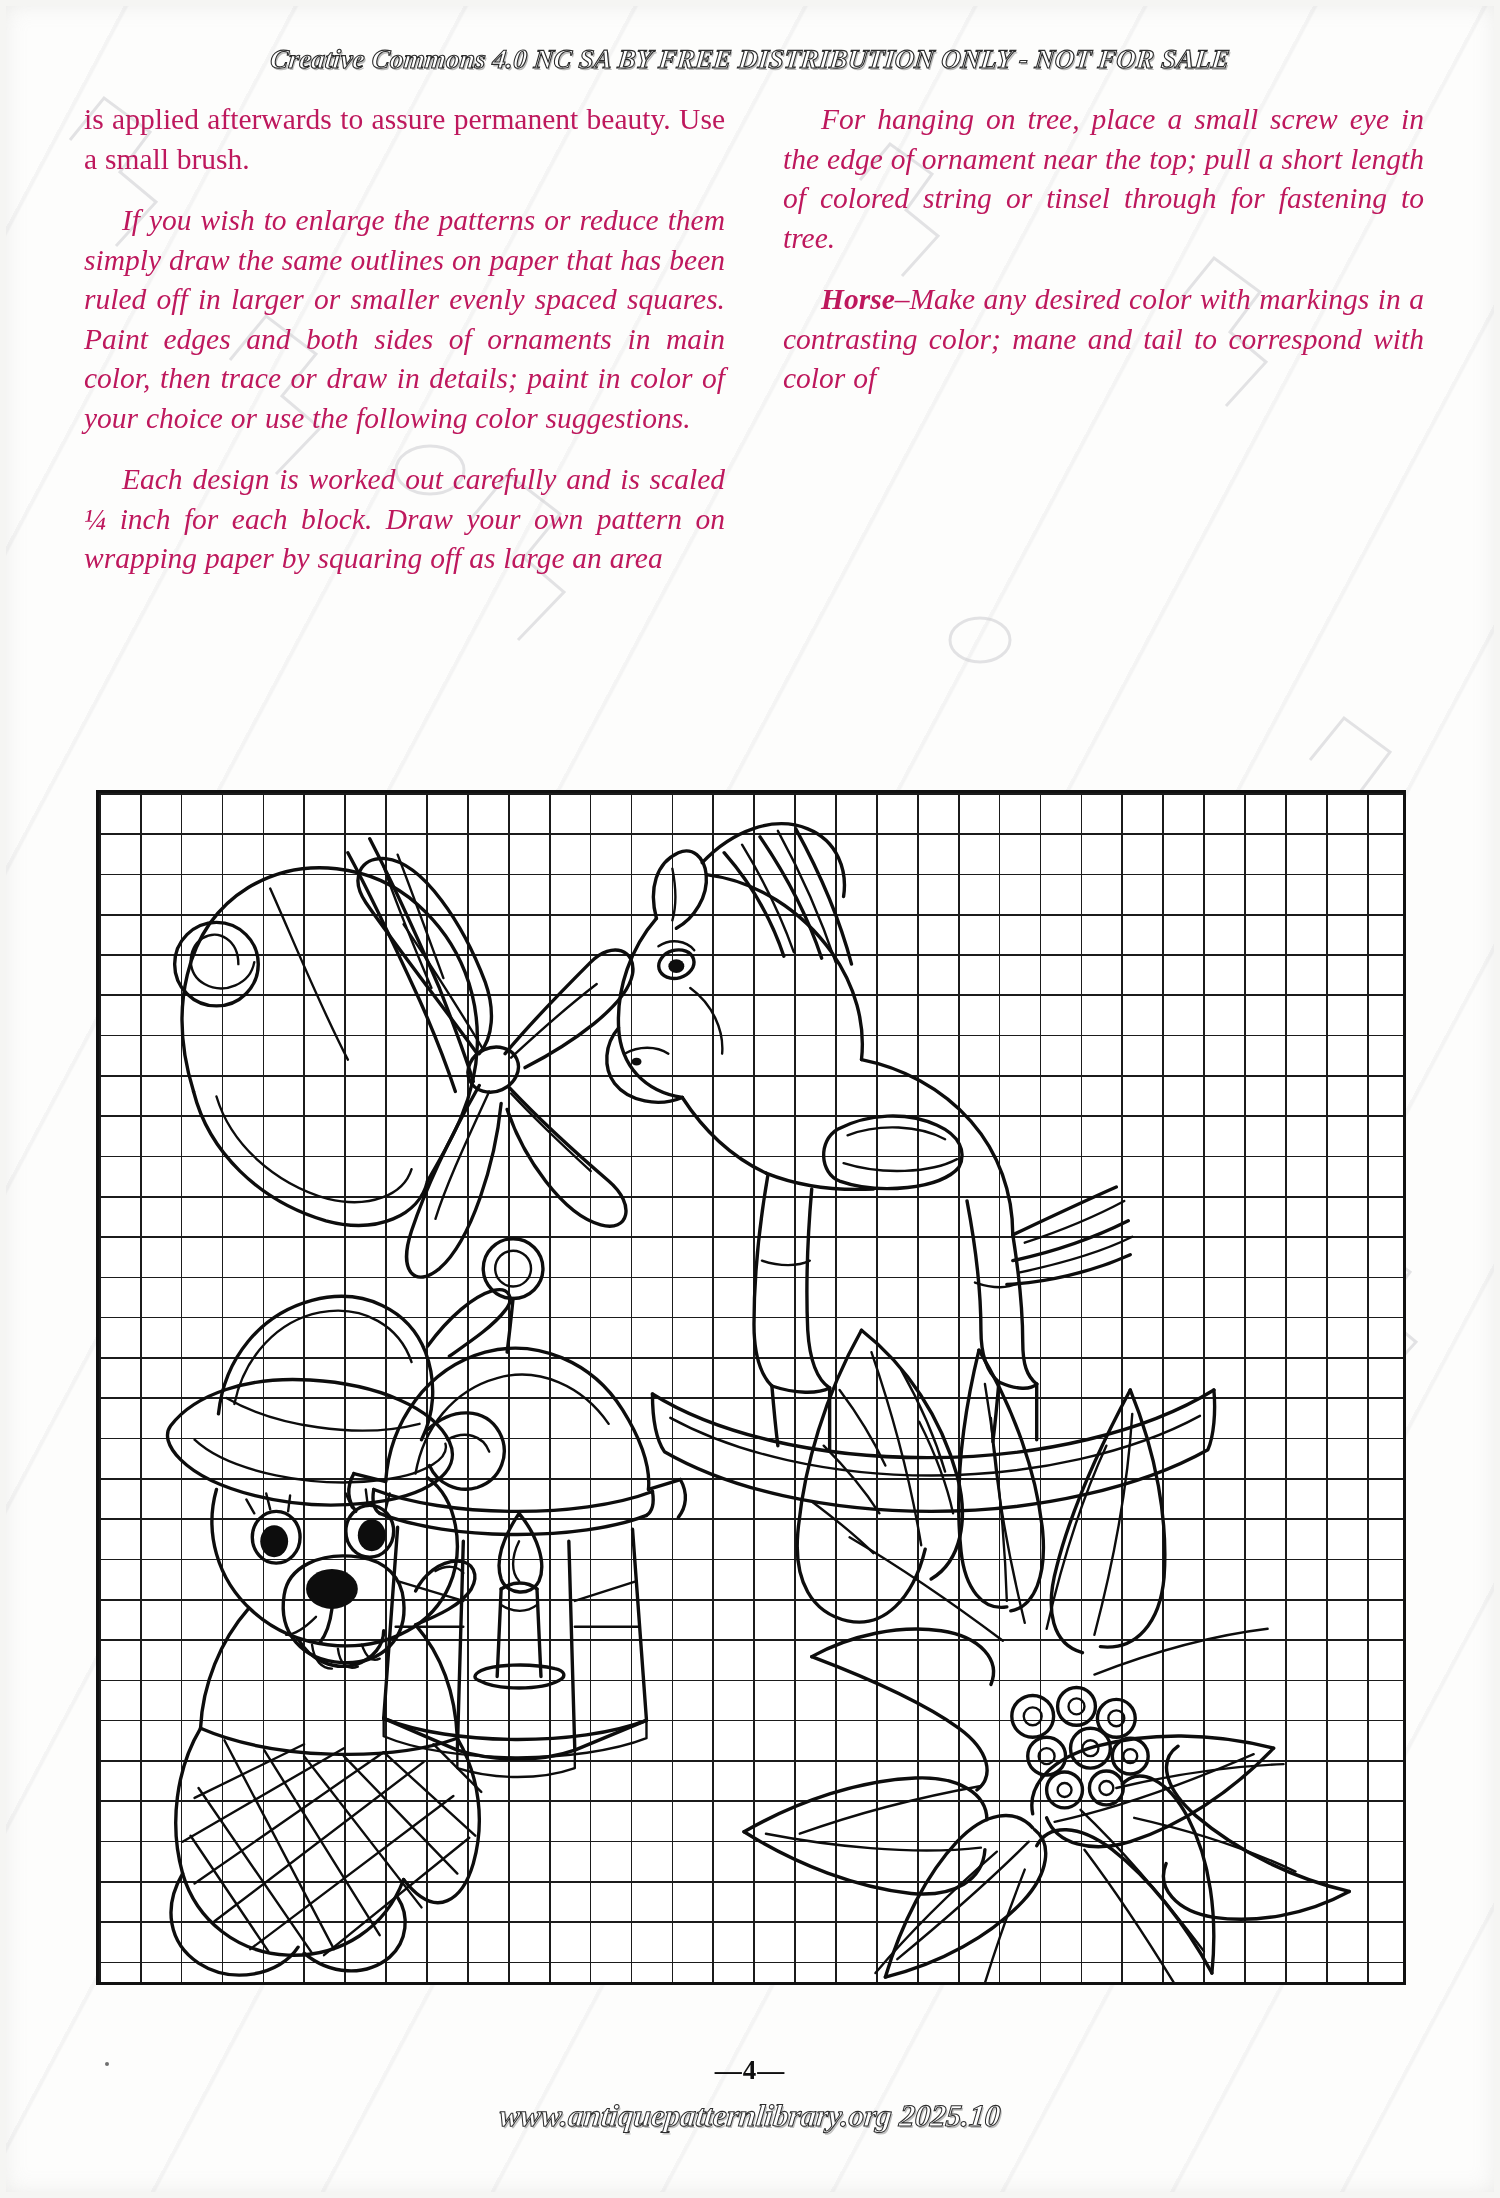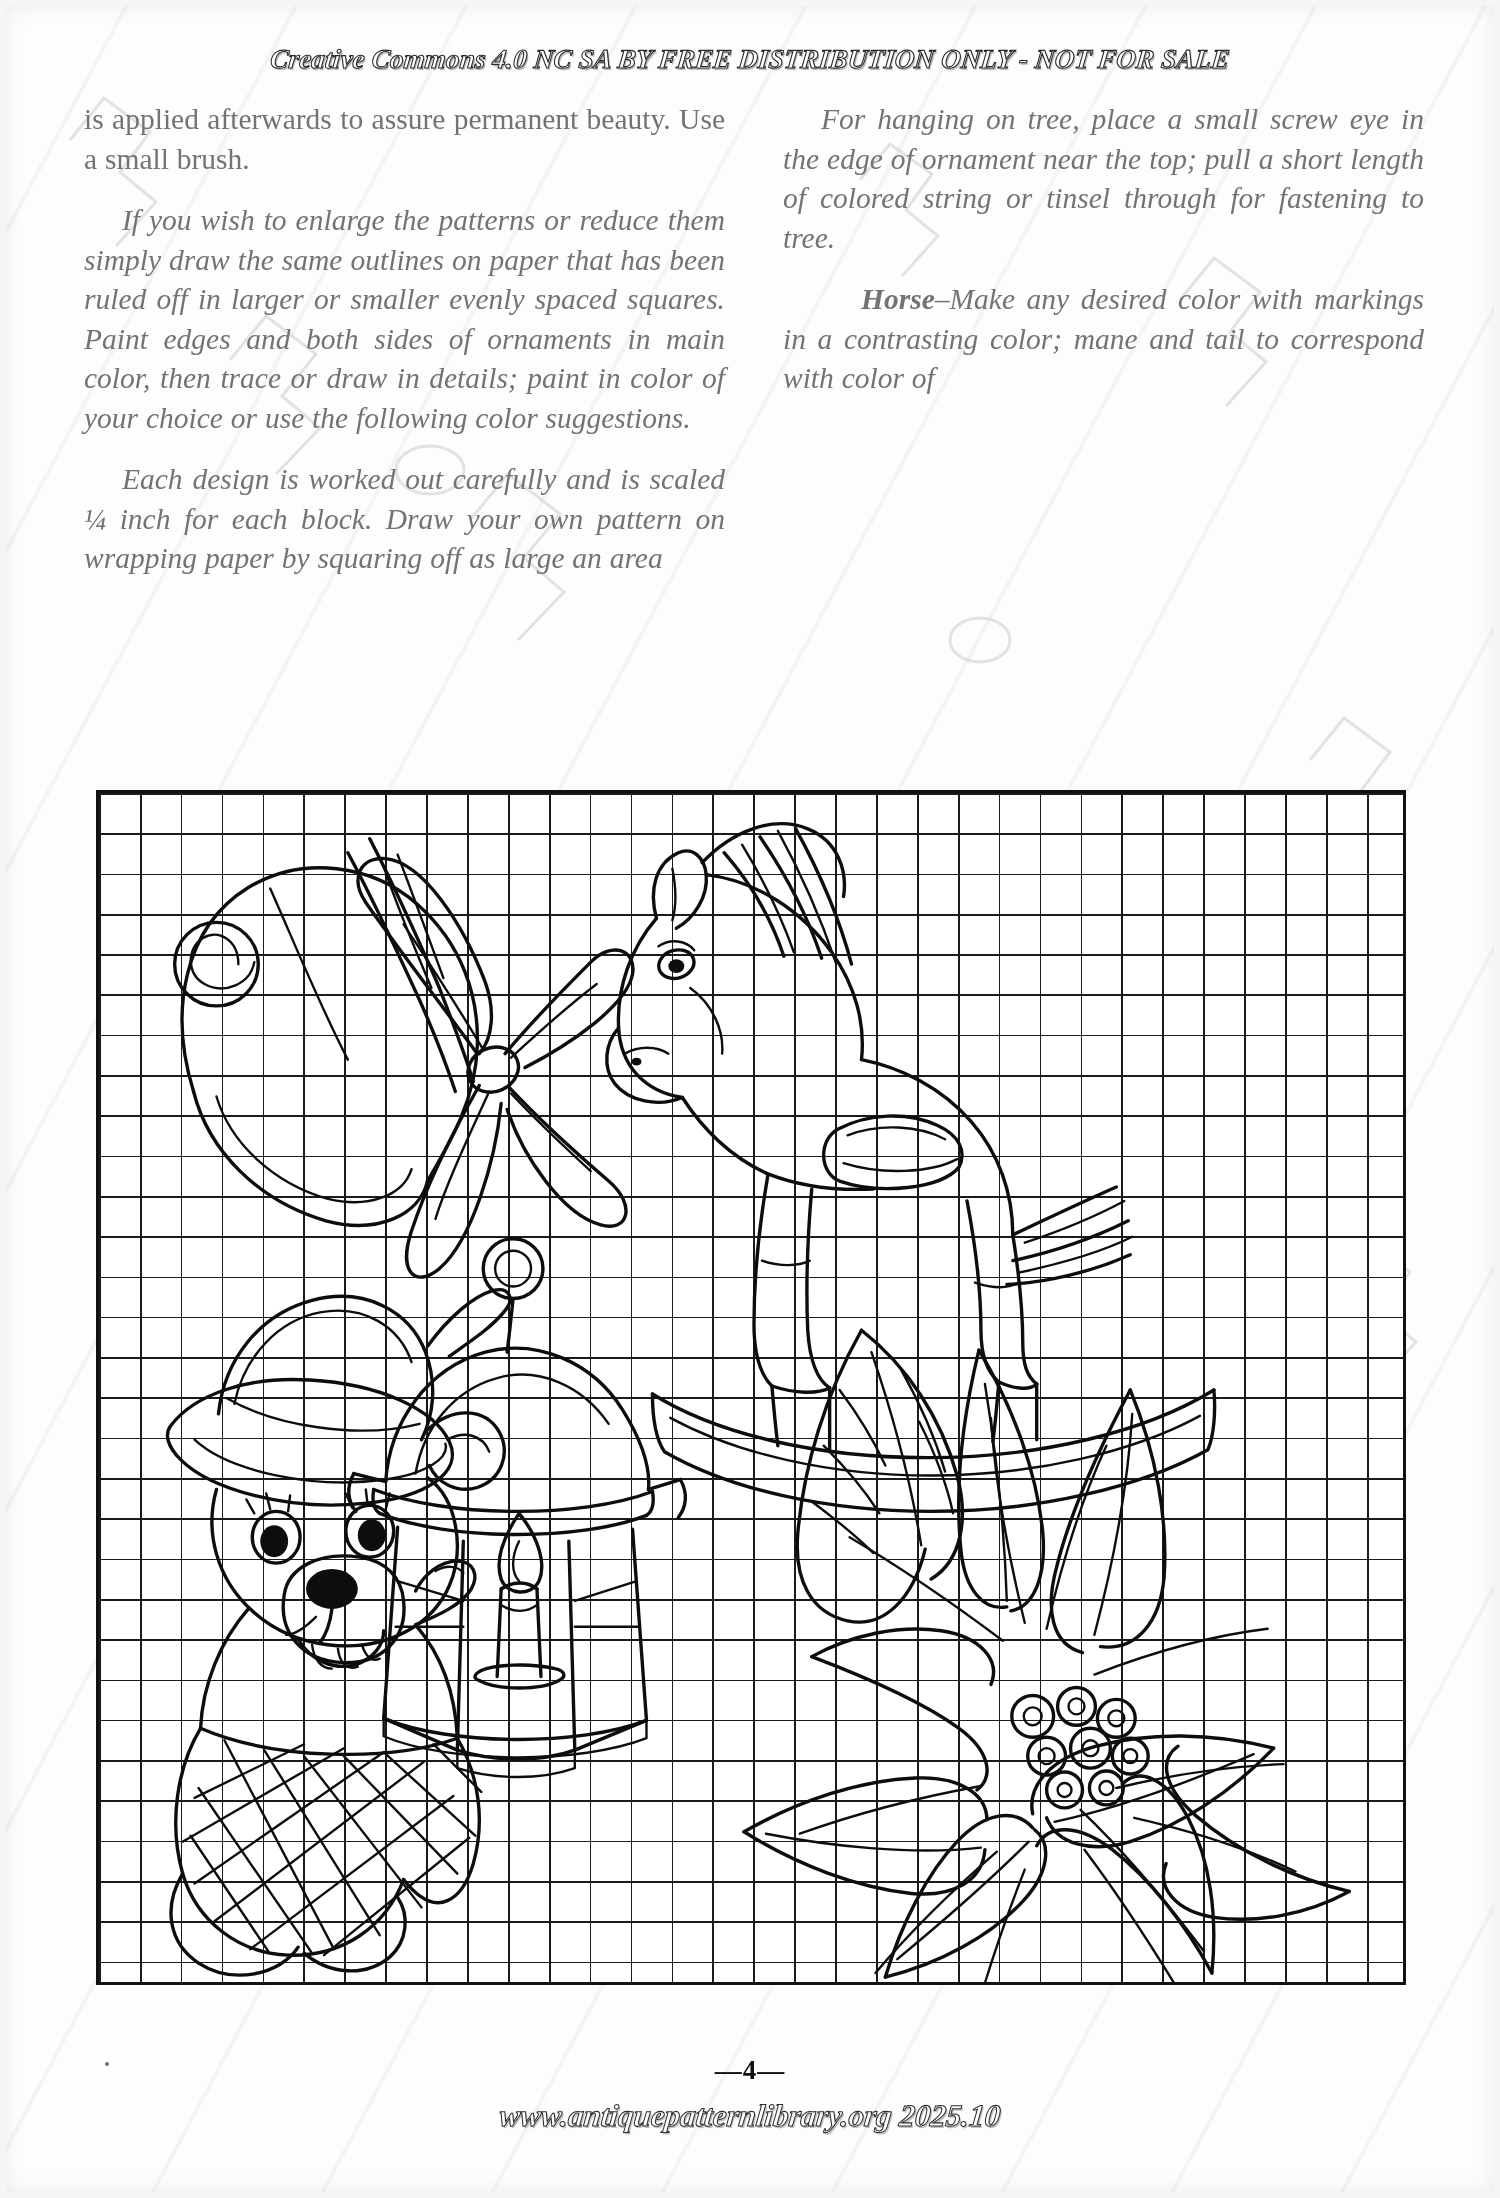--- a/index.html
+++ b/index.html
@@ -81,31 +81,30 @@
   }
   .column {
     width: 641px;
   }
   .column p {
     margin: 0 0 22px 0;
     font-size: 29.5px;
     line-height: 39.5px;
     text-align: justify;
     text-align-last: left;
-    color: #737373;
+    color: #be185d;
     word-spacing: 0.5px;
     font-family: "Liberation Serif", serif;
   }
   .column p.indent {
     text-indent: 38px;
     font-style: italic;
   }
   .column p b {
     font-weight: 700;
-    margin-left: 40px;
   }
 
   
   #pattern-plate {
     position: absolute;
     left: 96px;
     top: 790px;
     width: 1310px;
     height: 1195px;
   }

